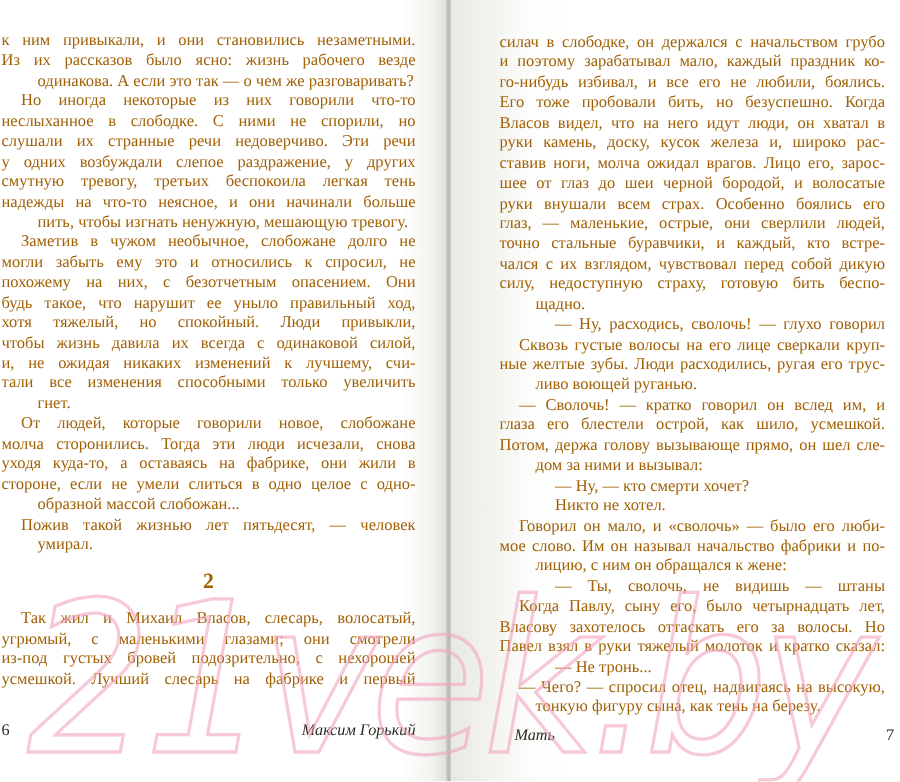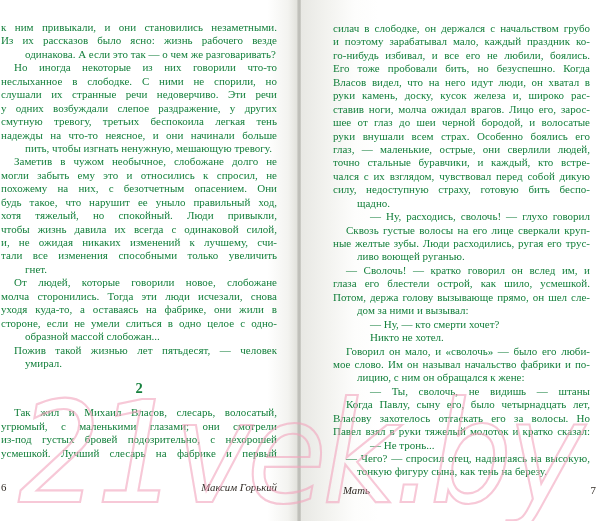--- a/index.html
+++ b/index.html
@@ -14,21 +14,21 @@
     background:linear-gradient(to right,#ffffff 0%,#ffffff 90%,#f3f3f0 97%,#e2e2dd 100%);
   }
   #spine{
     position:absolute;top:0;left:297px;width:4px;height:521px;
     background:linear-gradient(to right,#d6d6d1,#b9b9b3,#cfcfca);
   }
   #page-right{
     left:301px;width:299px;
     background:linear-gradient(to right,#e8e8e4 0%,#f4f4f1 10%,#fdfdfc 18%,#ffffff 26%,#ffffff 100%);
   }
-  .text-col{position:absolute;color:#15803d;z-index:2;}
+  .text-col{position:absolute;color:#a16207;z-index:2;}
   #left-text{left:1px;top:21px;width:276px;}
   #right-text{left:333px;top:22px;width:257px;}
   .line{
     height:13.45px;line-height:13.45px;font-size:11px;
     text-align:justify;text-align-last:justify;
     overflow:hidden;
   }
   .line.indent{text-indent:13px;}
   .line.end{text-align-last:left;padding-left:24px;}
   .line.heading{

